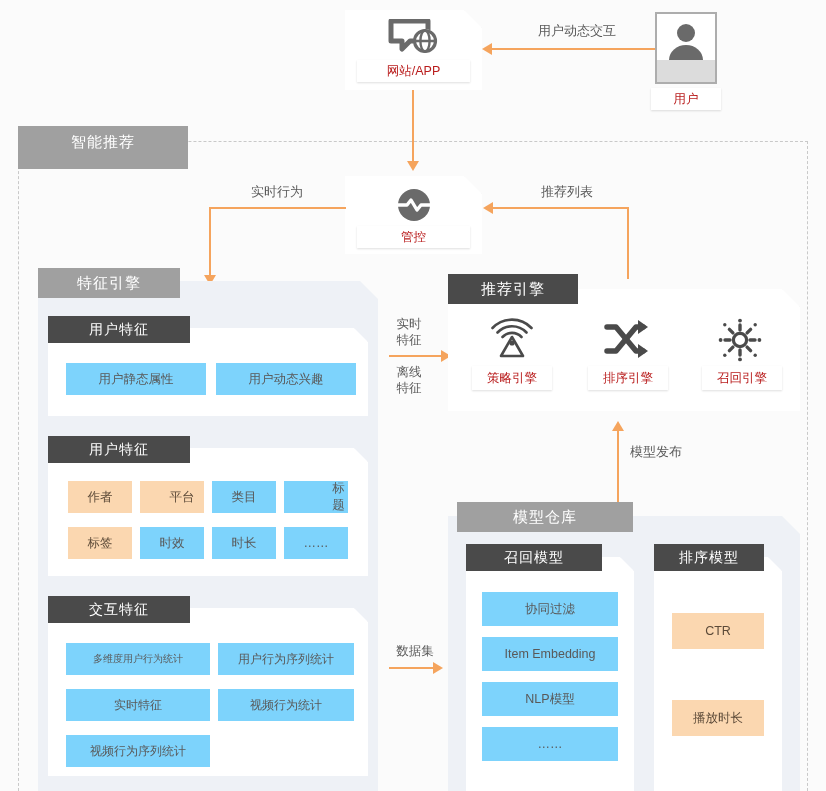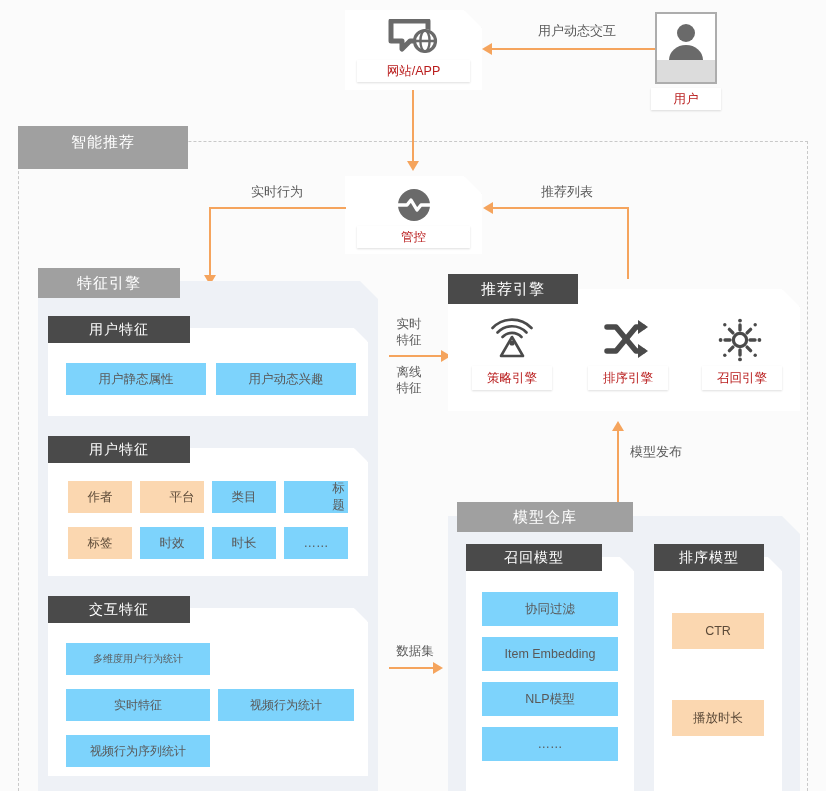--- a/index.html
+++ b/index.html
@@ -196,20 +196,21 @@
 
   <div class="chip hl" style="left:68px;top:527px;width:64px;height:32px;">标签</div>
   <div class="chip" style="left:140px;top:527px;width:64px;height:32px;">时效</div>
   <div class="chip" style="left:212px;top:527px;width:64px;height:32px;">时长</div>
   <div class="chip" style="left:284px;top:527px;width:64px;height:32px;">……</div>
 
   <div class="fold c14" style="left:48px;top:608px;width:320px;height:168px;"></div>
   <div class="tab-dark" style="left:48px;top:596px;width:142px;height:27px;">交互特征</div>
 
   <div class="chip" style="left:66px;top:643px;width:144px;height:32px;font-size:10px;">多维度用户行为统计</div>
+  <div class="chip" style="left:218px;top:643px;width:136px;height:32px;font-size:12px;">用户行为序列统计</div>
   <div class="chip" style="left:66px;top:689px;width:144px;height:32px;font-size:12px;">实时特征</div>
   <div class="chip" style="left:218px;top:689px;width:136px;height:32px;font-size:12px;">视频行为统计</div>
   <div class="chip" style="left:66px;top:735px;width:144px;height:32px;font-size:12px;">视频行为序列统计</div>
 
   <div class="ln lnh" style="left:389px;top:355px;width:55px;"></div>
   <div class="arrow ar-right" style="left:441px;top:350px;"></div>
   <div class="edge-lab small" style="left:389px;top:316px;width:40px;text-align:center;">
     <span>实时</span><br>
     <span>特征</span>
   </div>

